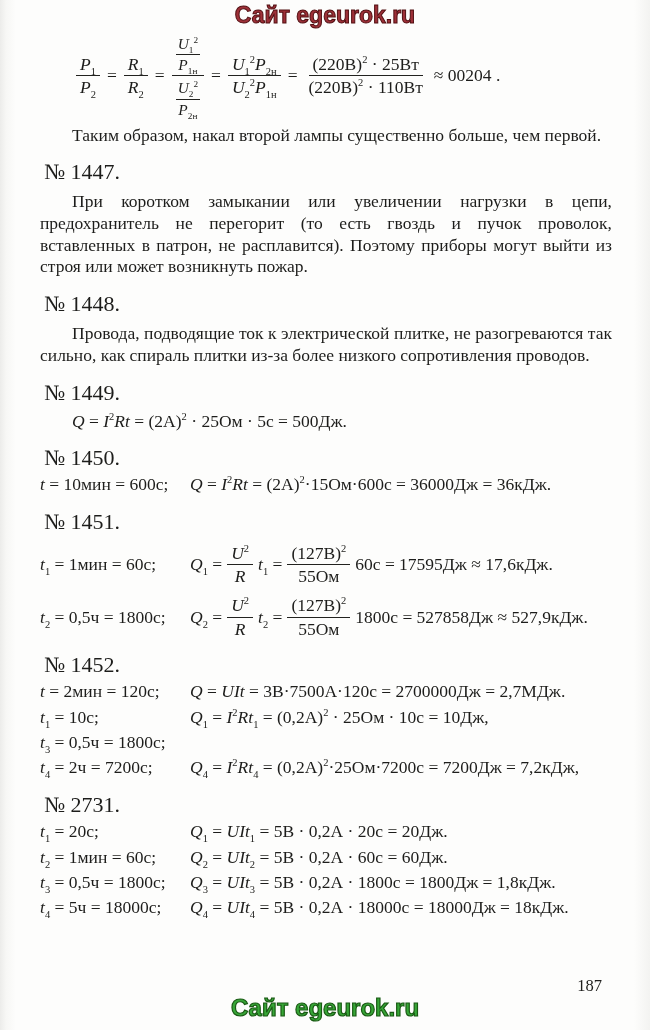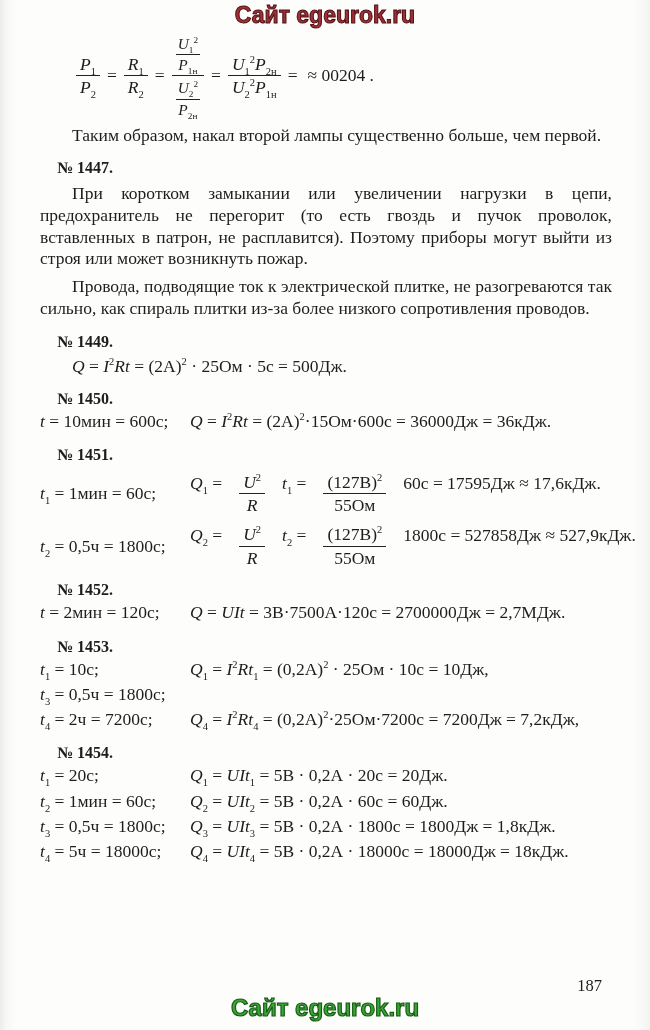--- a/index.html
+++ b/index.html
@@ -14,34 +14,34 @@
     font-family:"Liberation Sans",sans-serif;font-weight:bold;font-size:23px;
     color:var(--watermark-red,#9e3038);-webkit-text-stroke:1px var(--watermark-red-outline,#4f0d10);
   }
   .wm-bottom{
     position:absolute;left:0;width:100%;bottom:8px;text-align:center;
     font-family:"Liberation Sans",sans-serif;font-weight:bold;font-size:24px;
     color:var(--watermark-green,#37a737);-webkit-text-stroke:1.2px var(--watermark-green-outline,#1a5a14);
   }
   .pageno{position:absolute;right:48px;bottom:34px;font-size:16.5px}
   .para{font-size:17.5px;line-height:1.24;text-align:justify;text-indent:32px;margin:6px 0 0}
-  .prob-h{font-size:16px;font-weight:bold;margin:13px 17px 0}
+  .prob-h{font-size:22px;font-weight:normal;margin:13px 4px 0}
   .mathline{font-size:17.5px;margin:5px 0 0}
   .mathline i, .calc-row i, .frac i{font-style:italic}
   .indent{margin-left:32px}
   sub,sup{font-size:0.6em;line-height:0}
   .frac{display:inline-flex;flex-direction:column;align-items:center;line-height:1.18;margin:0 2px;text-align:center}
   .frac>.num{border-bottom:1.4px solid var(--fraction-bar,#22221f);padding:0 4px 1px}
   .frac>.den{padding:1px 4px 0}
   .frac .frac{font-size:0.88em;margin:0}
   .frac .frac>.num{border-bottom:1.1px solid var(--fraction-bar,#22221f);padding:0 2px 1px}
   .frac .frac>.den{padding:1px 2px 0}
   .intro-math{display:flex;align-items:center;margin:4px 0 0 34px;font-size:17.5px}
   .op{margin:0 5px}
-  .fx{display:flex;gap:15px;white-space:nowrap}
+  .fx{display:flex;align-items:center;gap:3px;white-space:nowrap}
   .calc-row{display:grid;grid-template-columns:150px auto;align-items:center;font-size:17.5px;line-height:1.33;margin-top:2px}
   .calc-row.tall{margin-top:8px}
 </style>
 </head>
 <body>
 
 <div class="wm-top">Сайт egeurok.ru</div>
 
 <div class="content">
 
@@ -69,28 +69,33 @@
           <span class="den"><i>P</i><sub>2н</sub></span>
         </span>
       </span>
     </span>
     <span class="op">=</span>
     <span class="frac">
       <span class="num"><i>U</i><sub>1</sub><sup>2</sup><i>P</i><sub>2н</sub></span>
       <span class="den"><i>U</i><sub>2</sub><sup>2</sup><i>P</i><sub>1н</sub></span>
     </span>
     <span class="op">=</span>
+    <span class="frac">
+      <span class="num">(220В)<sup>2</sup> · 25Вт</span>
+      <span class="den">(220В)<sup>2</sup> · 110Вт</span>
+    </span>
     <span class="op">≈ 00204 .</span>
   </div>
 
   <p class="para">Таким образом, накал второй лампы существенно больше, чем первой.</p>
 
   <div class="prob-h">№ 1447.</div>
   <p class="para">При коротком замыкании или увеличении нагрузки в цепи, предохранитель не перегорит (то есть гвоздь и пучок проволок, вставленных в патрон, не расплавится). Поэтому приборы могут выйти из строя или может возникнуть пожар.</p>
 
+  <div class="prob-h">№ 1448.</div>
   <p class="para">Провода, подводящие ток к электрической плитке, не разогреваются так сильно, как спираль плитки из-за более низкого сопротивления проводов.</p>
 
   <div class="prob-h">№ 1449.</div>
   <div class="mathline indent"><i>Q</i> = <i>I</i><sup>2</sup><i>Rt</i> = (2А)<sup>2</sup> · 25Ом · 5с = 500Дж.</div>
 
   <div class="prob-h">№ 1450.</div>
   <div class="calc-row">
     <span><i>t</i> = 10мин = 600с;</span>
     <span><i>Q</i> = <i>I</i><sup>2</sup><i>Rt</i> = (2А)<sup>2</sup>·15Ом·600с = 36000Дж = 36кДж.</span>
   </div>
@@ -128,34 +133,33 @@
       <span>1800с = 527858Дж ≈ 527,9кДж.</span>
     </span>
   </div>
 
   <div class="prob-h">№ 1452.</div>
   <div class="calc-row">
     <span><i>t</i> = 2мин = 120с;</span>
     <span><i>Q</i> = <i>UIt</i> = 3В·7500А·120с = 2700000Дж = 2,7МДж.</span>
   </div>
 
-  <div class="prob-h">№ 1453.</div>
   <div class="calc-row">
     <span><i>t</i><sub>1</sub> = 10с;</span>
     <span><i>Q</i><sub>1</sub> = <i>I</i><sup>2</sup><i>Rt</i><sub>1</sub> = (0,2А)<sup>2</sup> · 25Ом · 10с = 10Дж,</span>
   </div>
   <div class="calc-row">
     <span><i>t</i><sub>3</sub> = 0,5ч = 1800с;</span>
   </div>
   <div class="calc-row">
     <span><i>t</i><sub>4</sub> = 2ч = 7200с;</span>
     <span><i>Q</i><sub>4</sub> = <i>I</i><sup>2</sup><i>Rt</i><sub>4</sub> = (0,2А)<sup>2</sup>·25Ом·7200с = 7200Дж = 7,2кДж,</span>
   </div>
 
-  <div class="prob-h">№ 1454.</div>
+  <div class="prob-h">№ 2731.</div>
   <div class="calc-row">
     <span><i>t</i><sub>1</sub> = 20с;</span>
     <span><i>Q</i><sub>1</sub> = <i>UIt</i><sub>1</sub> = 5В · 0,2А · 20с = 20Дж.</span>
   </div>
   <div class="calc-row">
     <span><i>t</i><sub>2</sub> = 1мин = 60с;</span>
     <span><i>Q</i><sub>2</sub> = <i>UIt</i><sub>2</sub> = 5В · 0,2А · 60с = 60Дж.</span>
   </div>
   <div class="calc-row">
     <span><i>t</i><sub>3</sub> = 0,5ч = 1800с;</span>

